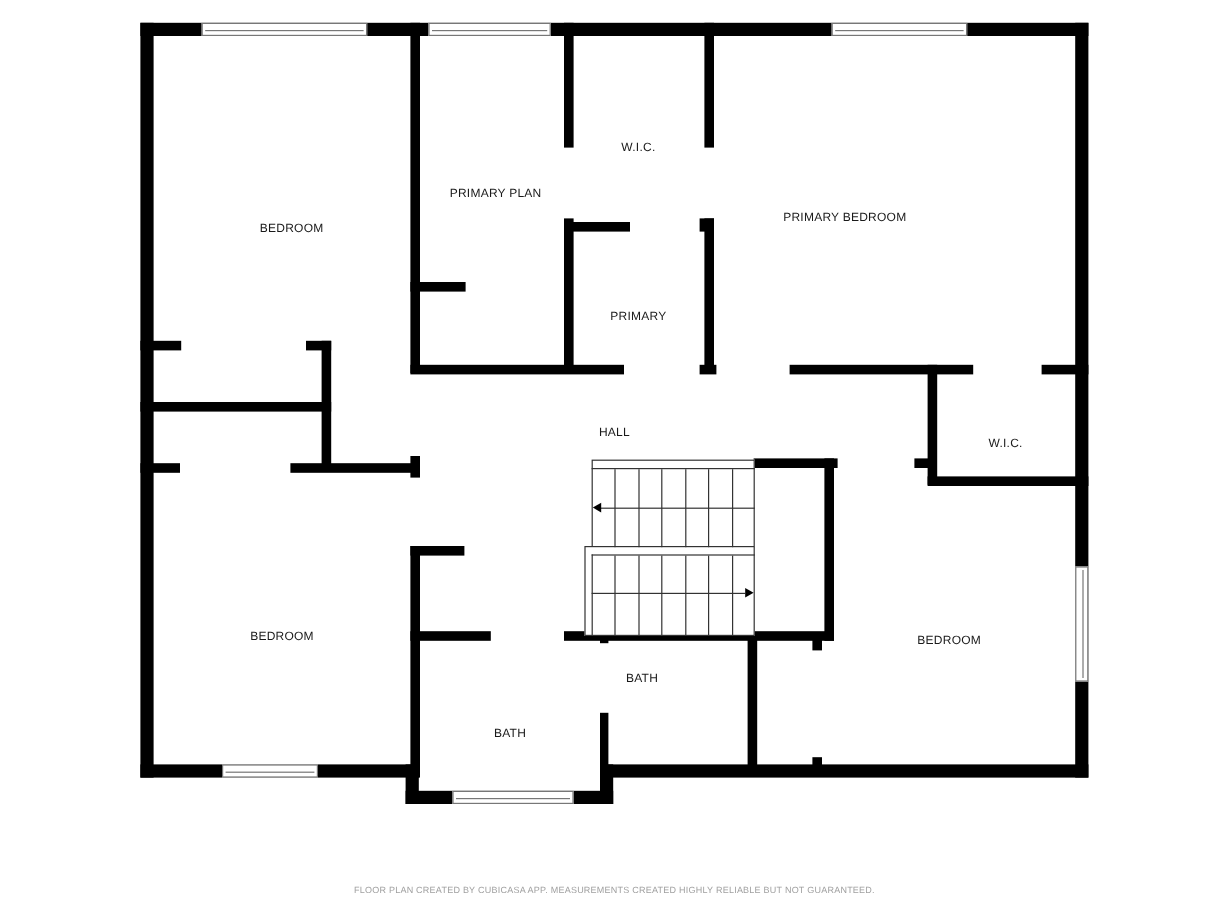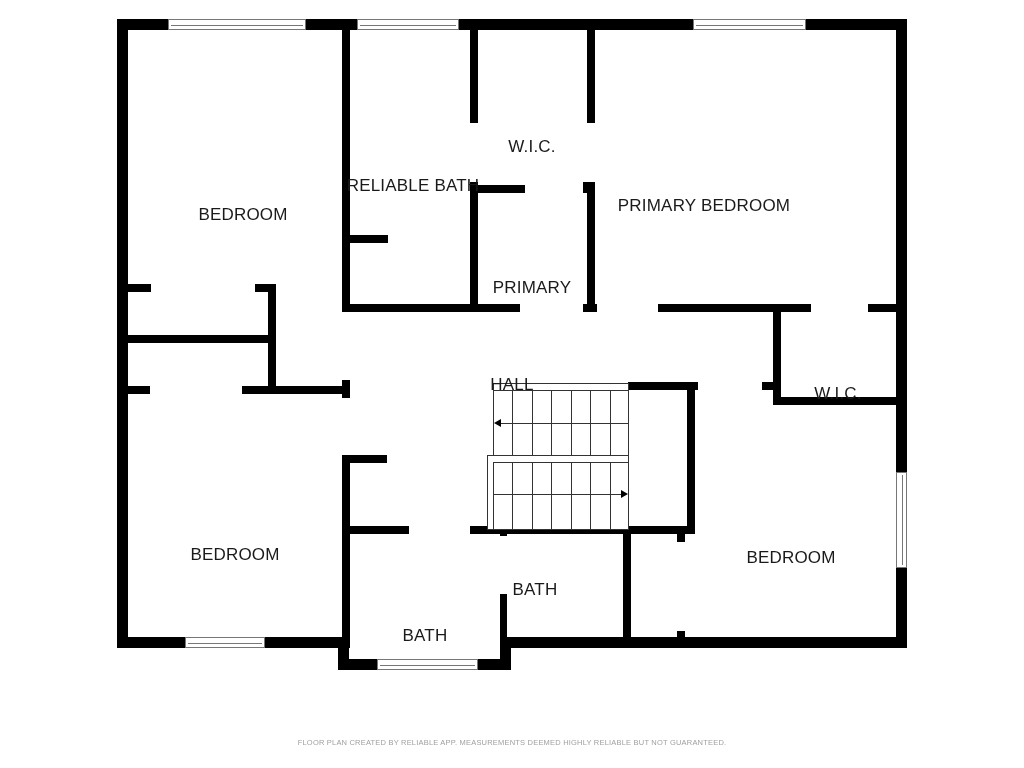--- a/index.html
+++ b/index.html
@@ -3,21 +3,21 @@
 <meta charset="utf-8">
 <style>
   html, body { margin: 0; padding: 0; background: #ffffff; }
   body { width: 1024px; height: 768px; position: relative; overflow: hidden;
          font-family: "Liberation Sans", "DejaVu Sans", sans-serif; }
   #plan { position: absolute; left: 0; top: 0; width: 1024px; height: 768px; }
   .w { position: absolute; background: #000; }
   .win { position: absolute; background: #fff; border: 1px solid #777; box-sizing: border-box; }
   .win.h::after { content: ""; position: absolute; left: 2px; right: 2px; top: 50%; height: 0; border-top: 1px solid #777; }
   .win.v::after { content: ""; position: absolute; top: 2px; bottom: 2px; left: 50%; width: 0; border-left: 1px solid #777; }
-  .label { position: absolute; font-size: 17px; color: #1a1a1a; white-space: nowrap; transform: translate(-50%, -50%); letter-spacing: 0.2px; margin-top: 24px; }
+  .label { position: absolute; font-size: 10px; color: #1a1a1a; white-space: nowrap; transform: translate(-50%, -50%); letter-spacing: 0.2px; }
   .stairs { position: absolute; border: 1px solid #333; box-sizing: border-box; background: #fff; }
   .footer { position: absolute; left: 512px; top: 742px; transform: translate(-50%, -50%); font-size: 7.5px; color: #a0a0a0; white-space: nowrap; letter-spacing: 0.2px; }
   .arrow { position: absolute; width: 0; height: 0; }
   .arrow.left { border-top: 4px solid transparent; border-bottom: 4px solid transparent; border-right: 7px solid #000; }
   .arrow.right { border-top: 4px solid transparent; border-bottom: 4px solid transparent; border-left: 7px solid #000; }
   .line { position: absolute; background: #333; }
 </style>
 </head>
 <body>
 
@@ -97,25 +97,25 @@
       <div class="line" style="left: 590px; top: 463px; width: 1px; height: 67px;"></div>
       <div class="line" style="left: 610px; top: 391px; width: 1px; height: 65px;"></div>
       <div class="line" style="left: 610px; top: 463px; width: 1px; height: 67px;"></div>
     </div>
   <div class="line" style="left:498px;top:423px;width:131px;height:1px;"></div>
   <div class="arrow left" style="left:494px;top:419px;"></div>
   <div class="line" style="left:493px;top:494px;width:128px;height:1px;"></div>
   <div class="arrow right" style="left:621px;top:490px;"></div>
 
   <div class="label" style="left:243px;top:191px;">BEDROOM</div>
-  <div class="label" style="left:413px;top:162px;">RELIABLE BATH</div>
+  <div class="label" style="left:413px;top:162px;">PRIMARY PLAN</div>
   <div class="label" style="left:532px;top:123px;">W.I.C.</div>
   <div class="label" style="left:532px;top:264px;">PRIMARY</div>
   <div class="label" style="left:704px;top:182px;">PRIMARY BEDROOM</div>
   <div class="label" style="left:512px;top:361px;">HALL</div>
   <div class="label" style="left:838px;top:370px;">W.I.C.</div>
   <div class="label" style="left:235px;top:531px;">BEDROOM</div>
   <div class="label" style="left:791px;top:534px;">BEDROOM</div>
   <div class="label" style="left:535px;top:566px;">BATH</div>
   <div class="label" style="left:425px;top:612px;">BATH</div>
 
-  <div class="footer">FLOOR PLAN CREATED BY RELIABLE APP. MEASUREMENTS DEEMED HIGHLY RELIABLE BUT NOT GUARANTEED.</div>
+  <div class="footer">FLOOR PLAN CREATED BY CUBICASA APP. MEASUREMENTS CREATED HIGHLY RELIABLE BUT NOT GUARANTEED.</div>
 </div>
 
 </body></html>

